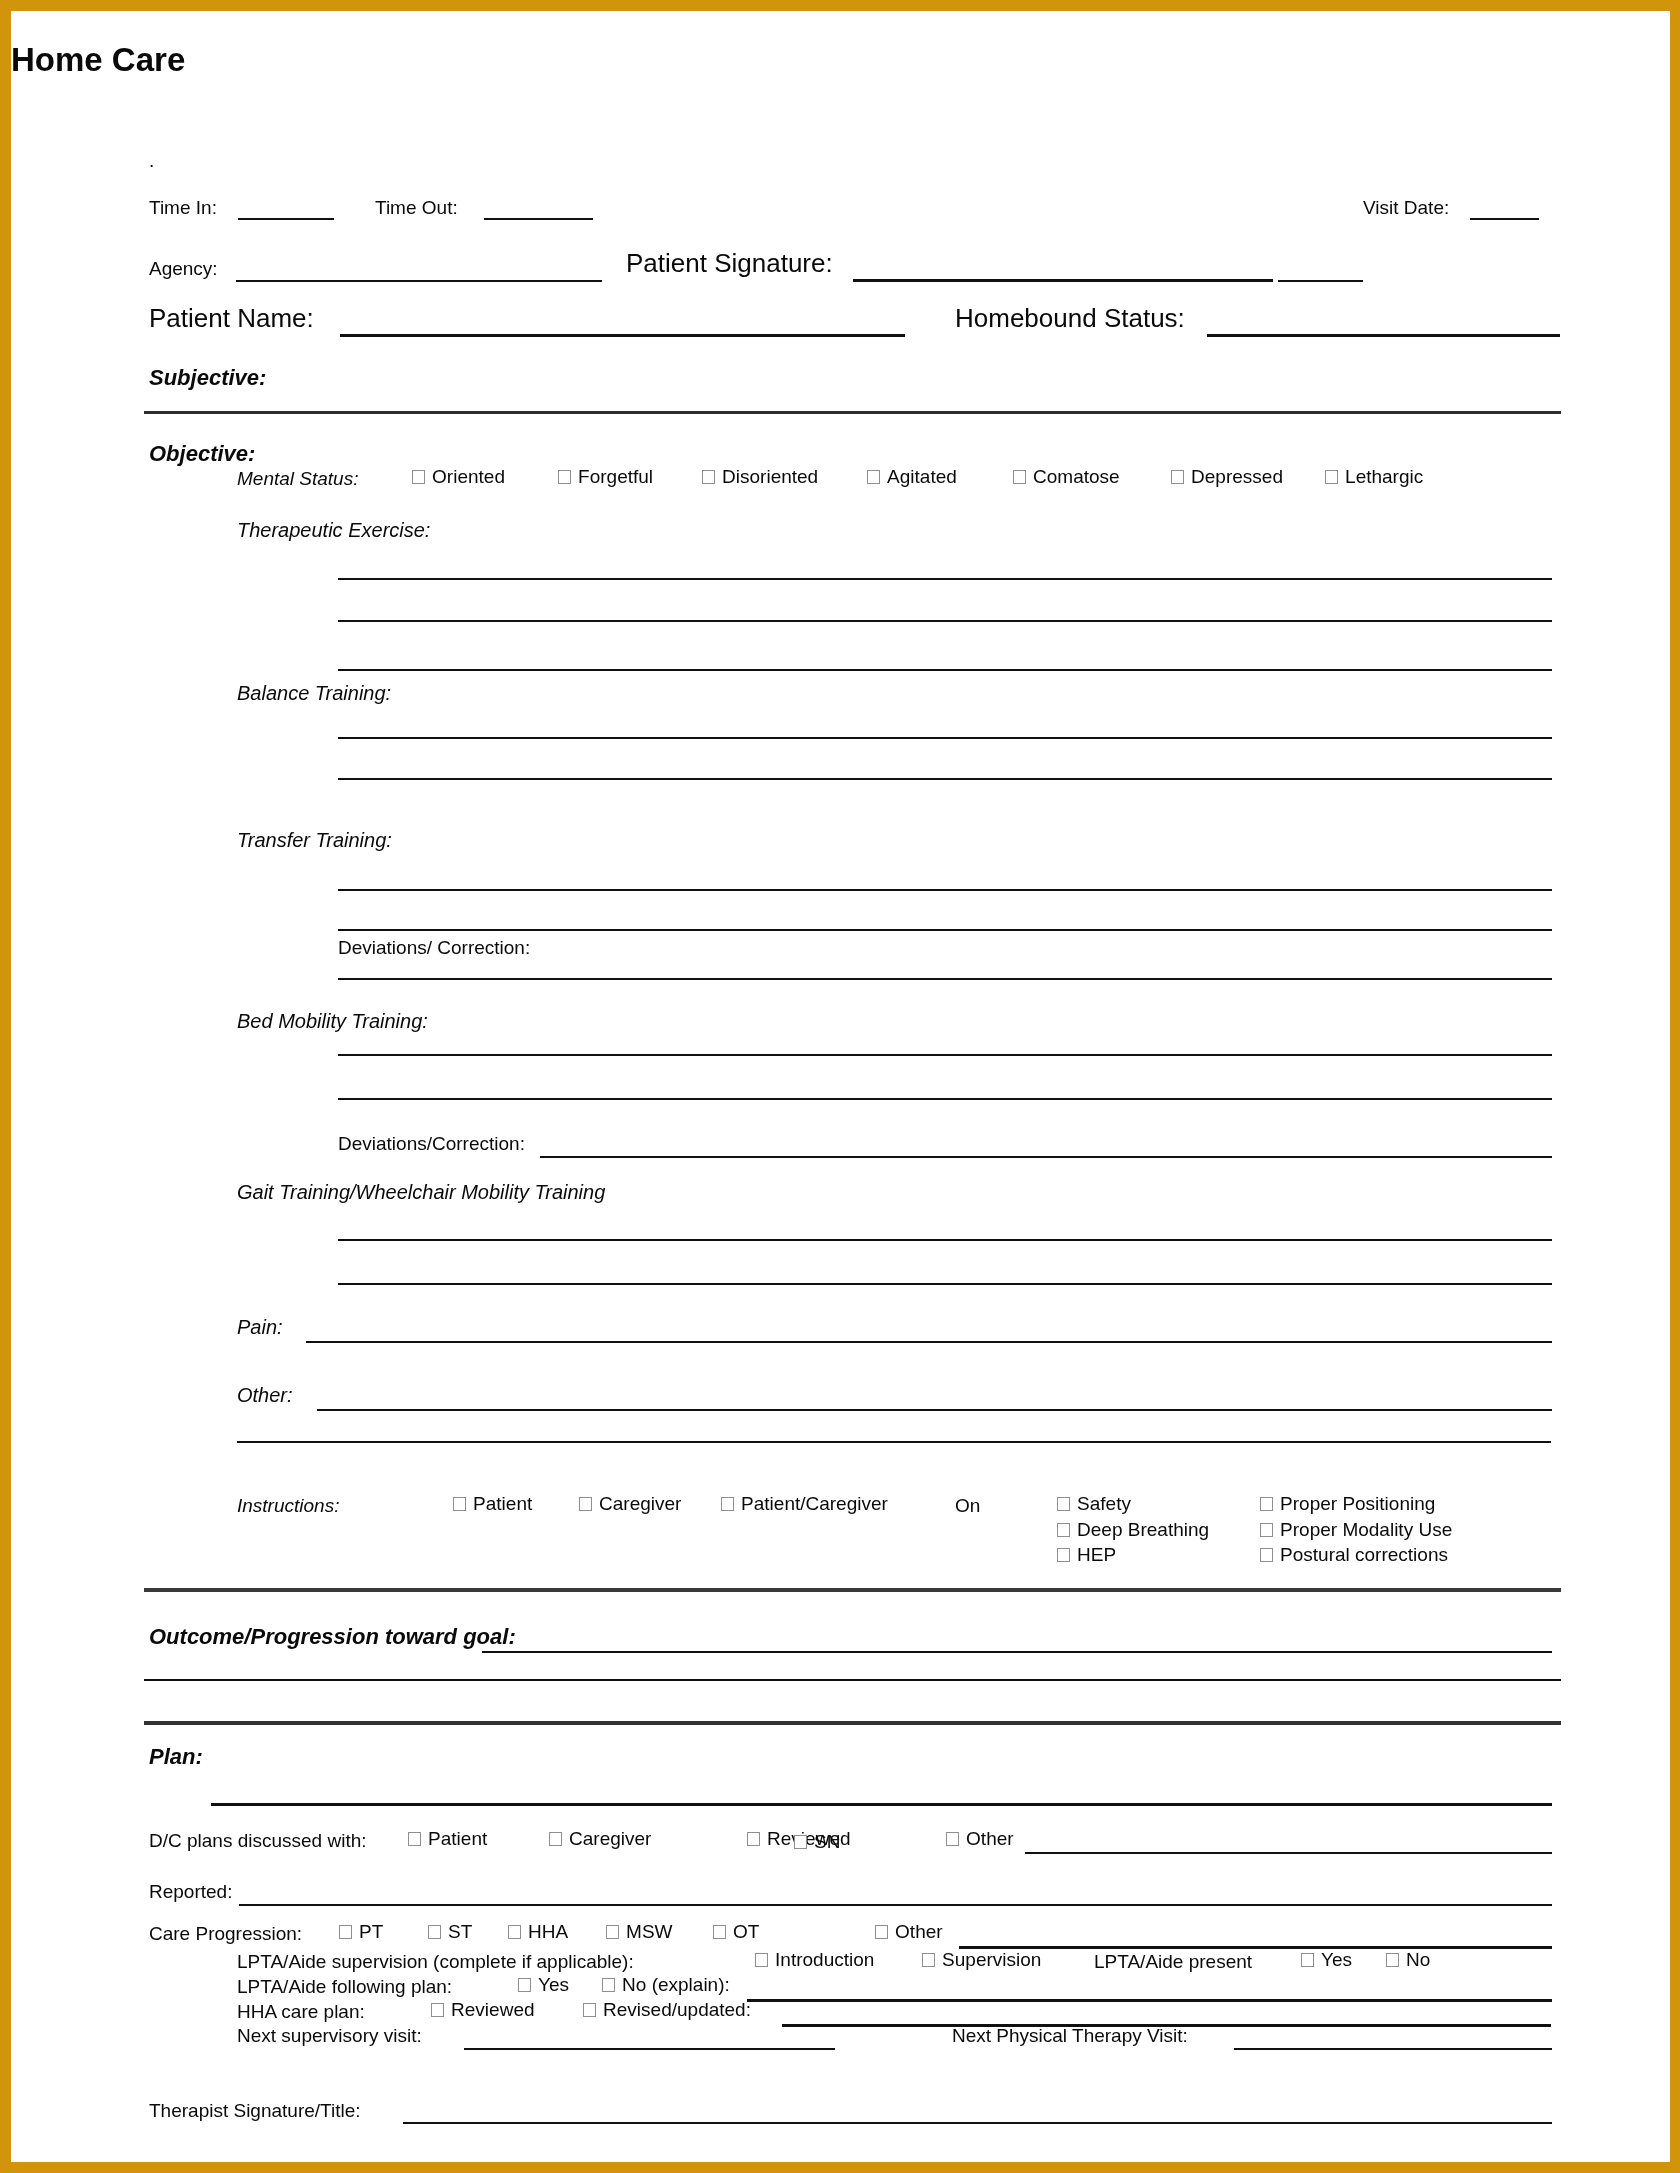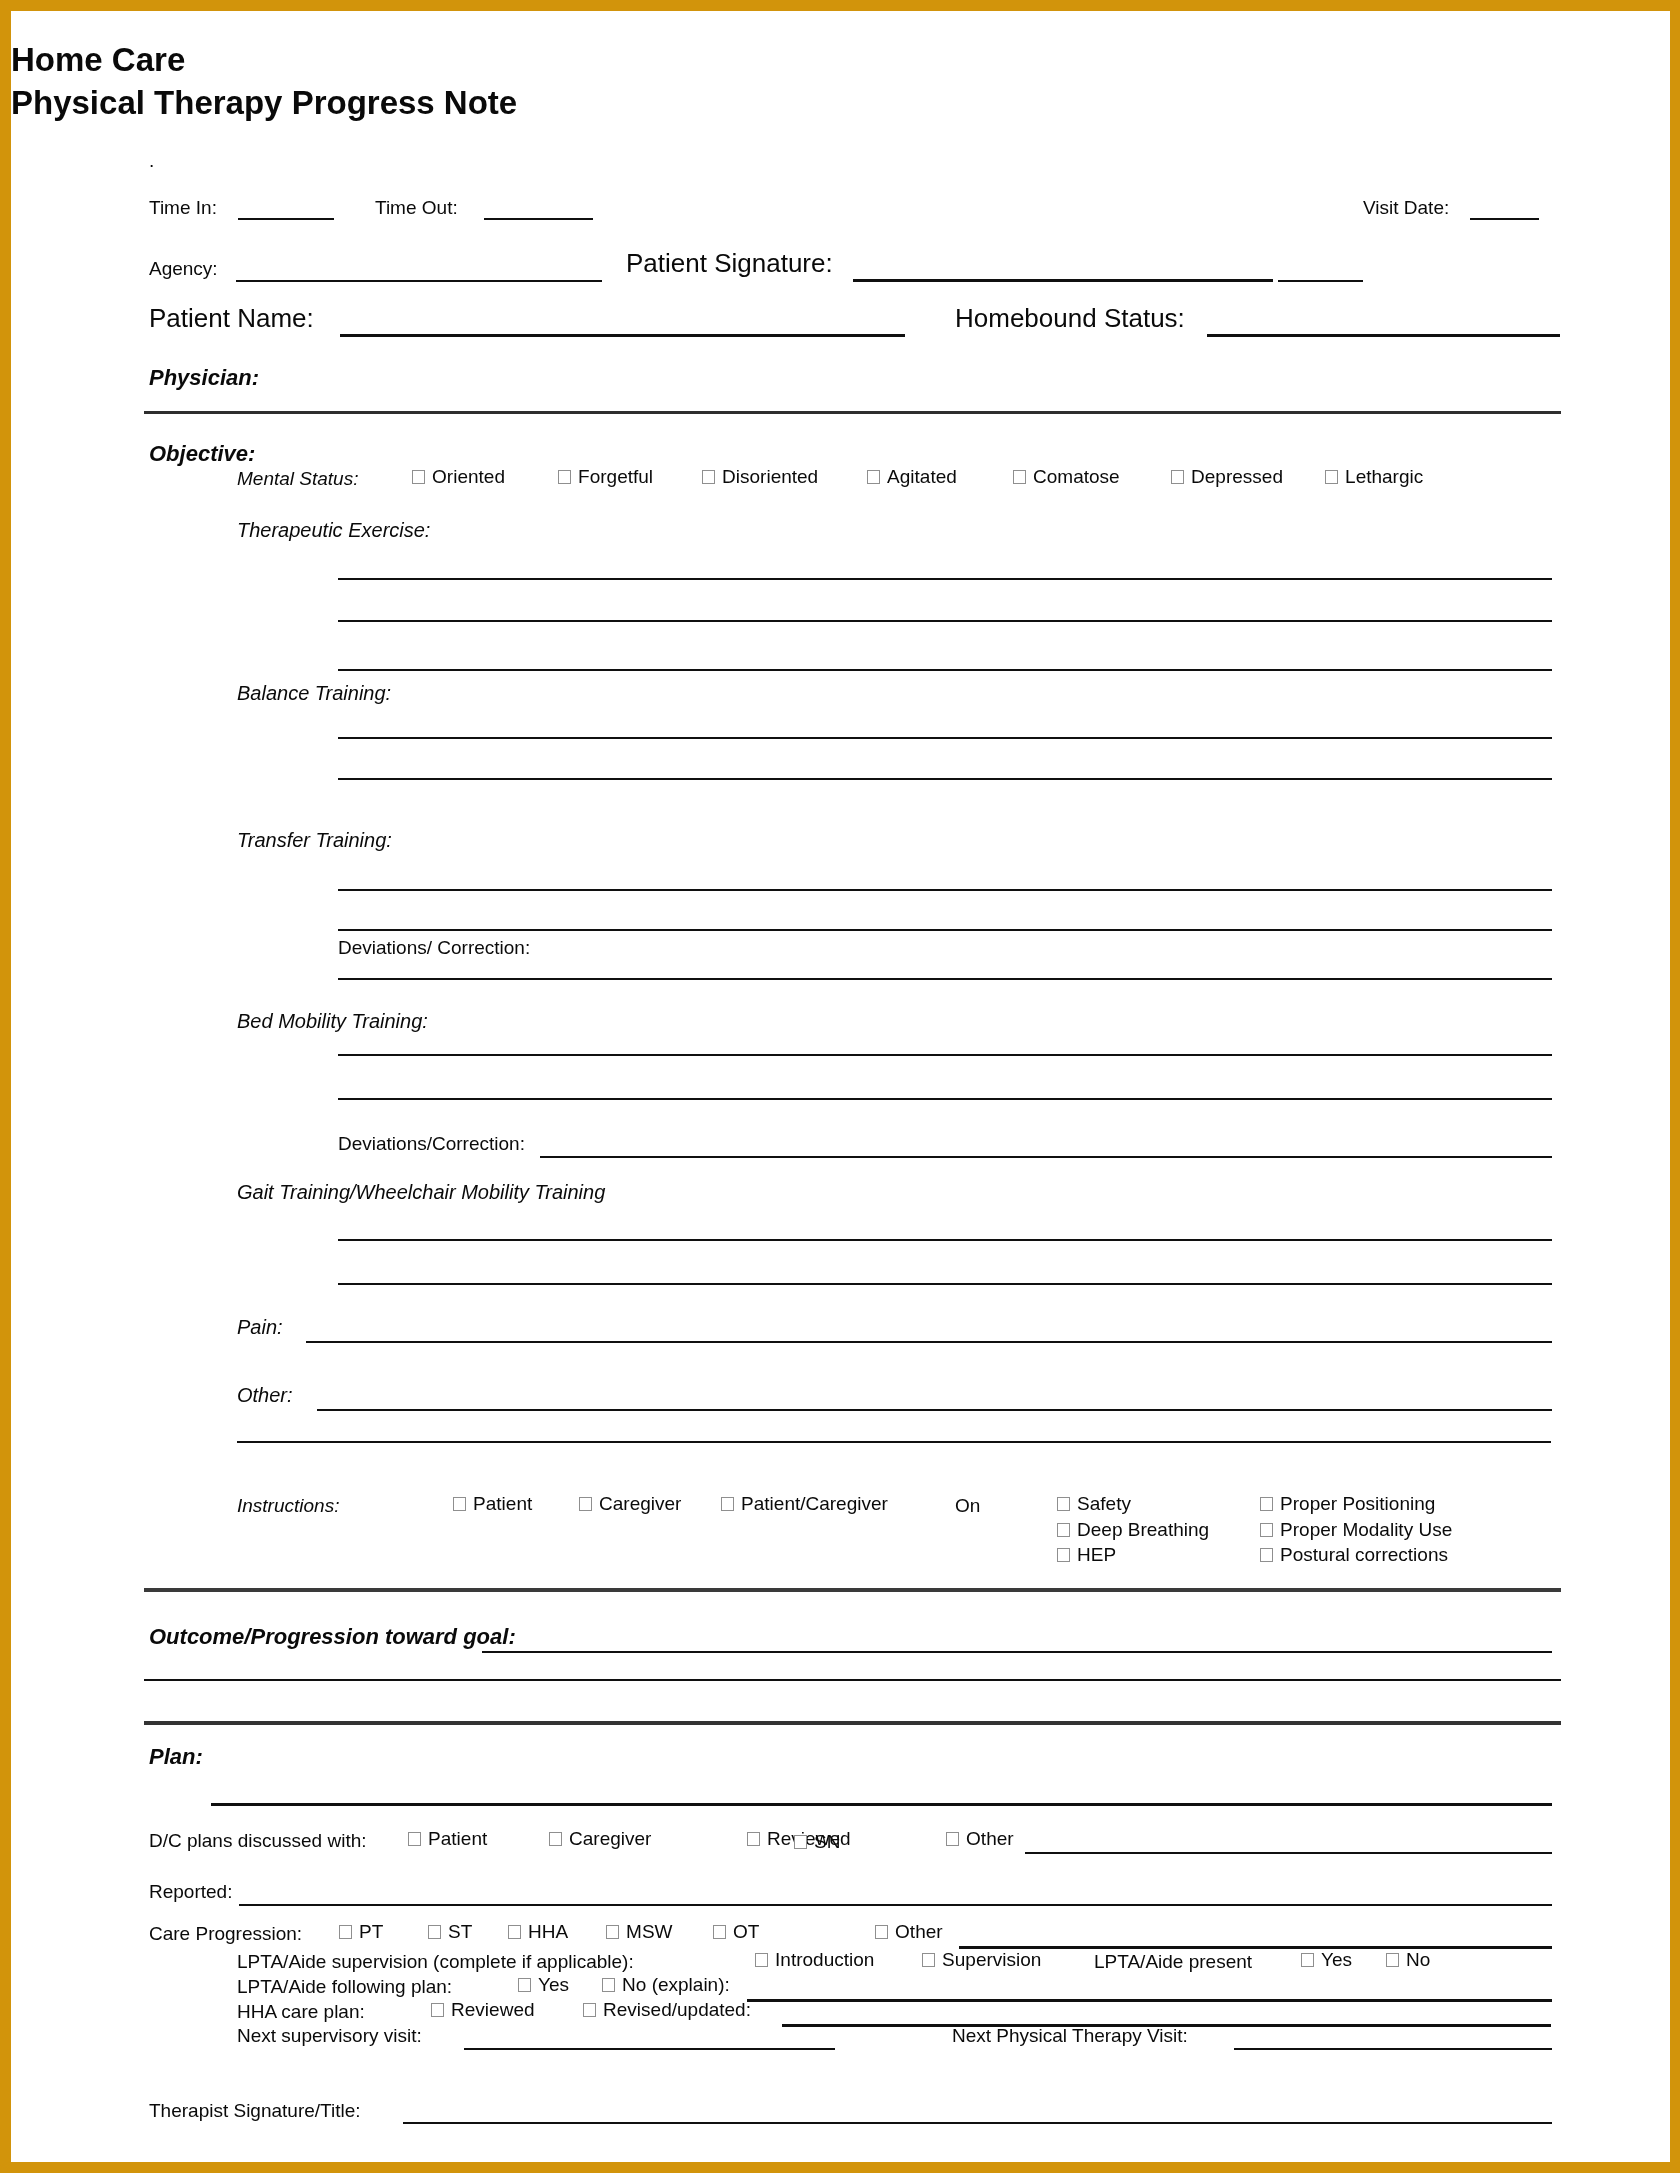--- a/index.html
+++ b/index.html
@@ -19,21 +19,20 @@
   .cbrow{display:flex;align-items:center;}
   .cb{display:inline-block;width:11.4px;height:11.4px;border:1px solid #8f8f8f;background:#fff;margin-right:6.7px;flex:0 0 auto;}
 </style>
 </head>
 <body>
 
 <div class="page">
 
   <div class="abs ttl" style="top:27px">
     <div>Home Care</div>
-    <div>Physical Therapy Progress Note</div>
   </div>
   <span class="abs" style="left:138px;top:139px">.</span>
 
   <span class="abs" style="left:138px;top:186px">Time In:</span>
   <div class="ln" style="left:227px;top:207px;width:96px"></div>
   <span class="abs" style="left:364px;top:186px">Time Out:</span>
   <div class="ln" style="left:473px;top:207px;width:109px"></div>
   <span class="abs" style="left:1352px;top:186px">Visit Date:</span>
   <div class="ln" style="left:1459px;top:207px;width:69px"></div>
 
@@ -41,21 +40,21 @@
   <div class="ln" style="left:225px;top:269px;width:366px"></div>
   <span class="abs lg" style="left:615px;top:238px">Patient Signature:</span>
   <div class="ln" style="left:842px;top:268px;width:420px;height:2.9px"></div>
   <div class="ln" style="left:1267px;top:269px;width:85px"></div>
 
   <span class="abs lg" style="left:138px;top:293px">Patient Name:</span>
   <div class="ln" style="left:329px;top:323px;width:565px;height:2.9px"></div>
   <span class="abs lg" style="left:944px;top:293px">Homebound Status:</span>
   <div class="ln" style="left:1196px;top:323px;width:353px;height:2.9px"></div>
 
-  <span class="abs bi" style="left:138px;top:354px">Physician:</span>
+  <span class="abs bi" style="left:138px;top:354px">Subjective:</span>
   <div class="rule" style="left:133px;top:400px;width:1417px;height:2.9px"></div>
 
   <span class="abs bi" style="left:138px;top:430px">Objective:</span>
 
   <span class="abs it" style="left:226px;top:457px">Mental Status:</span>
   <span class="abs cbrow" style="left:401px;top:455px">
       <span class="cb"></span>
       <span>Oriented</span>
     </span>
   <span class="abs cbrow" style="left:547px;top:455px">

